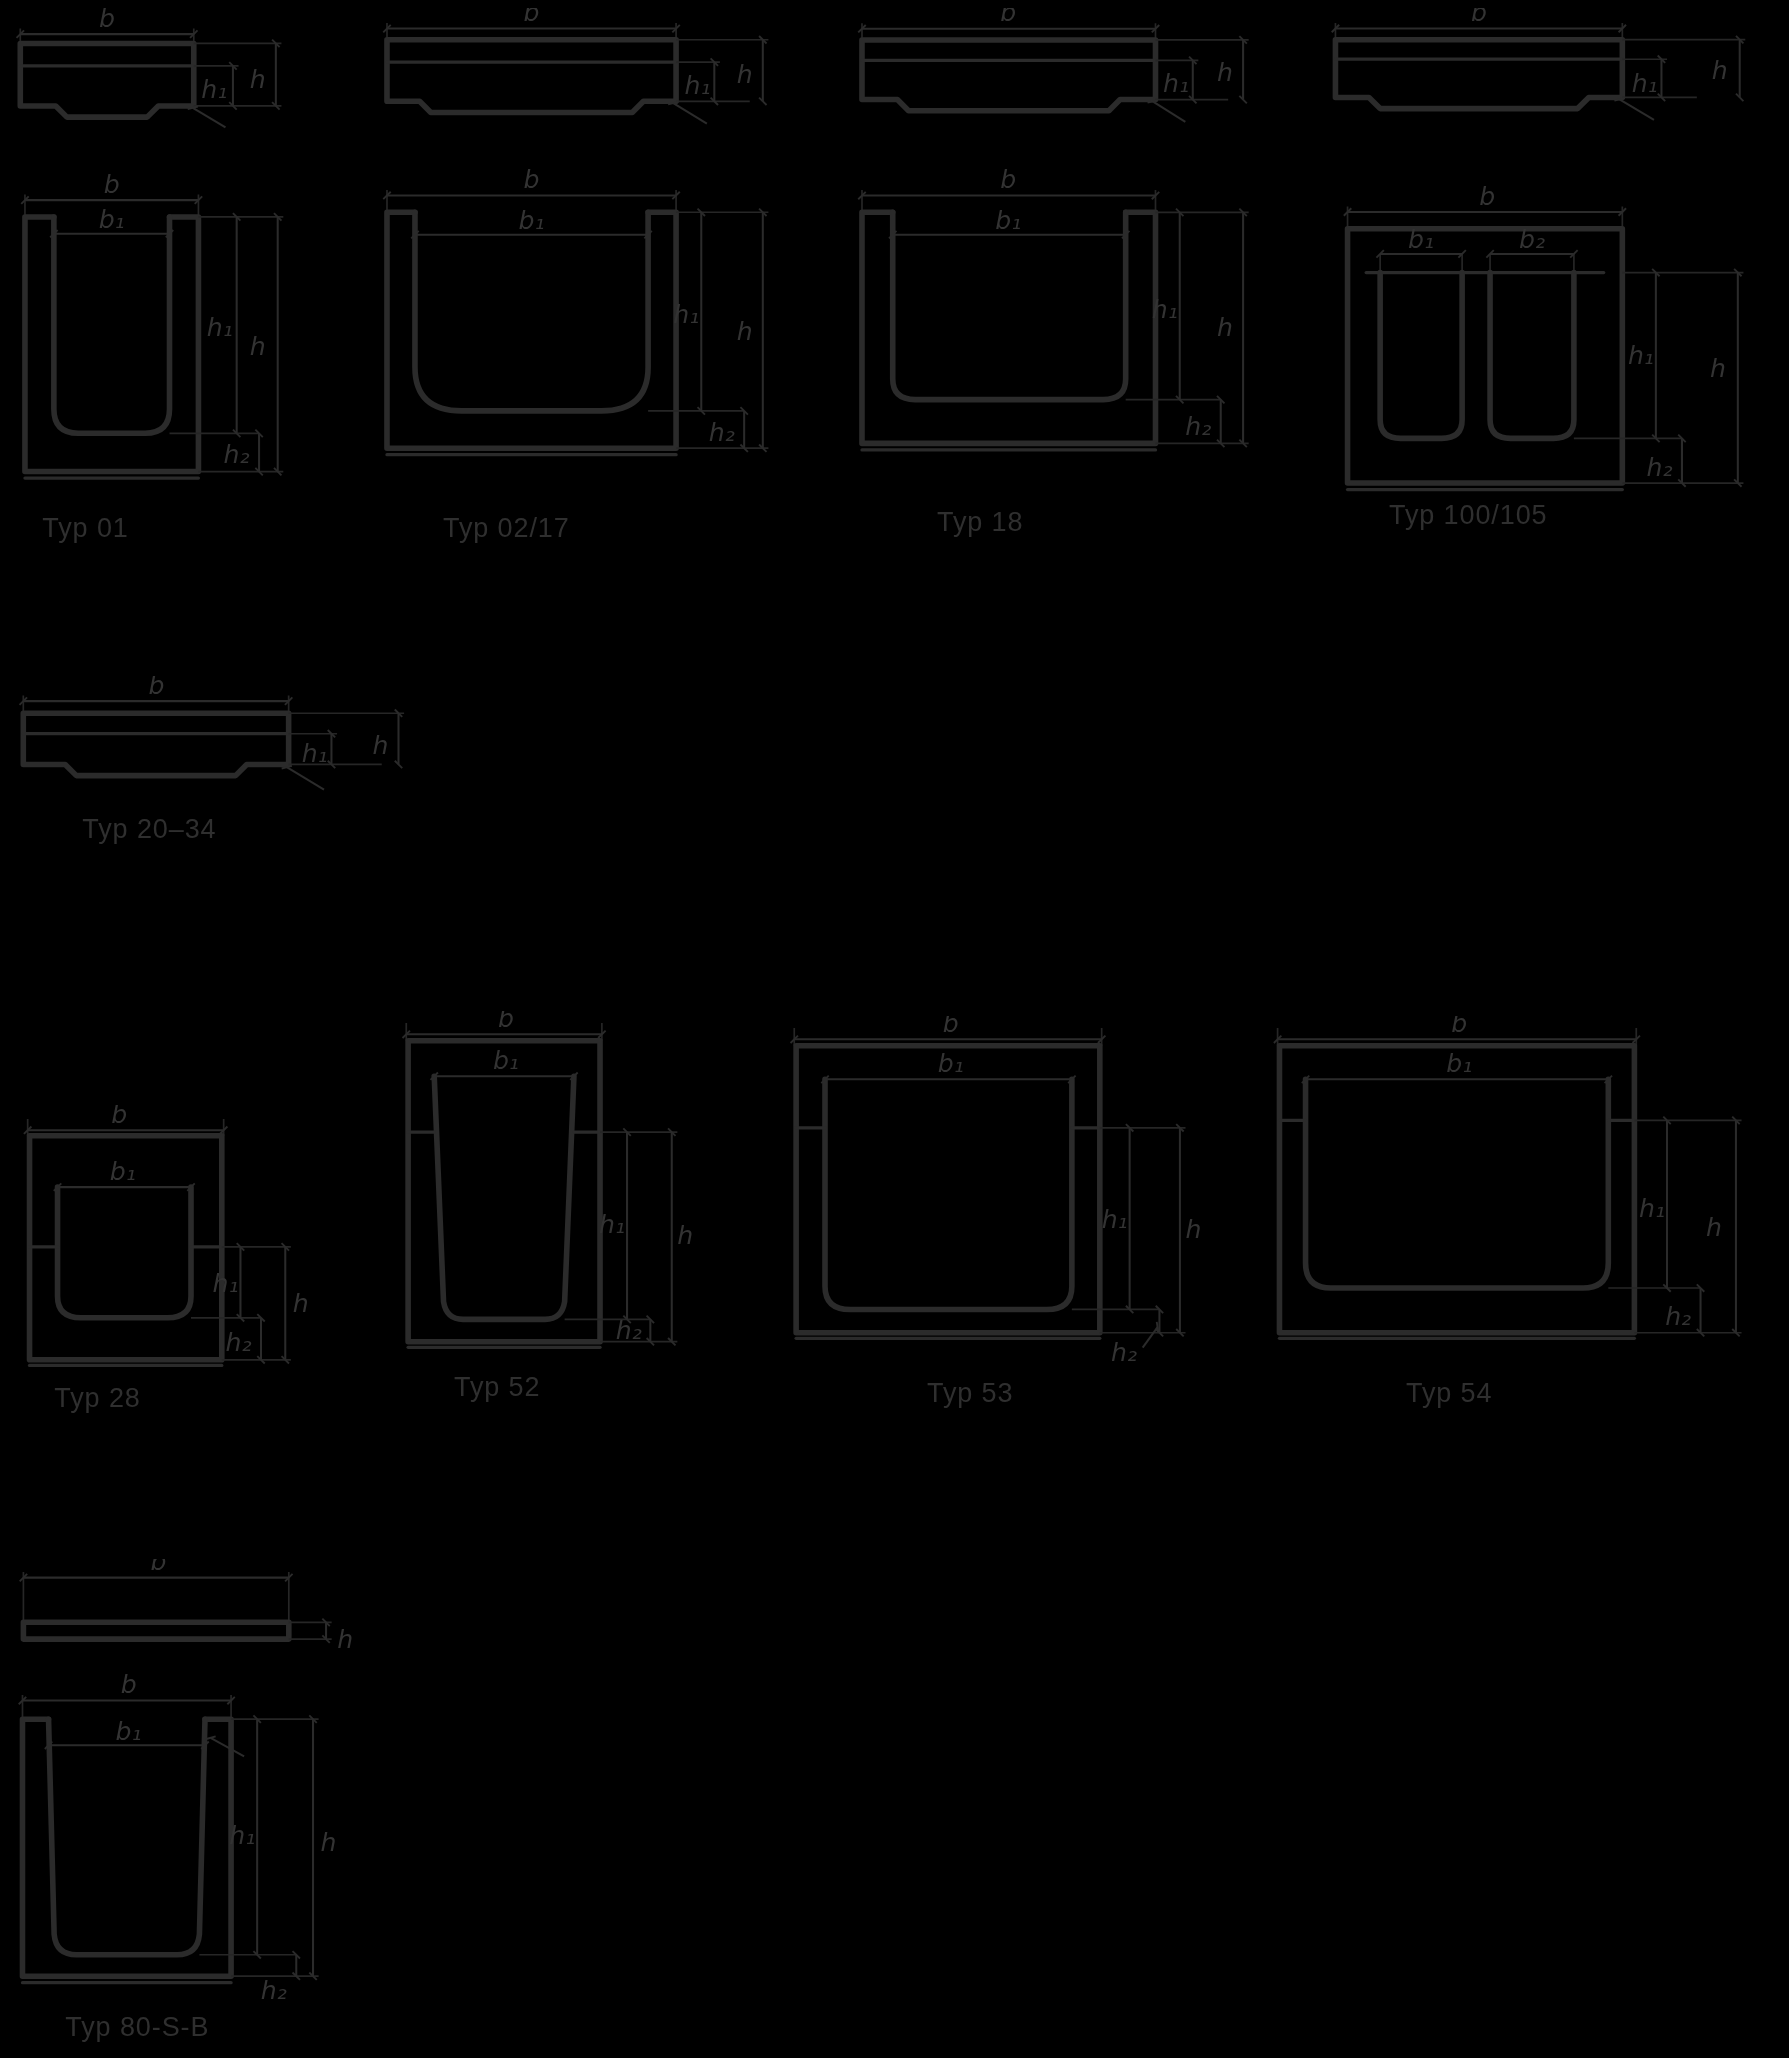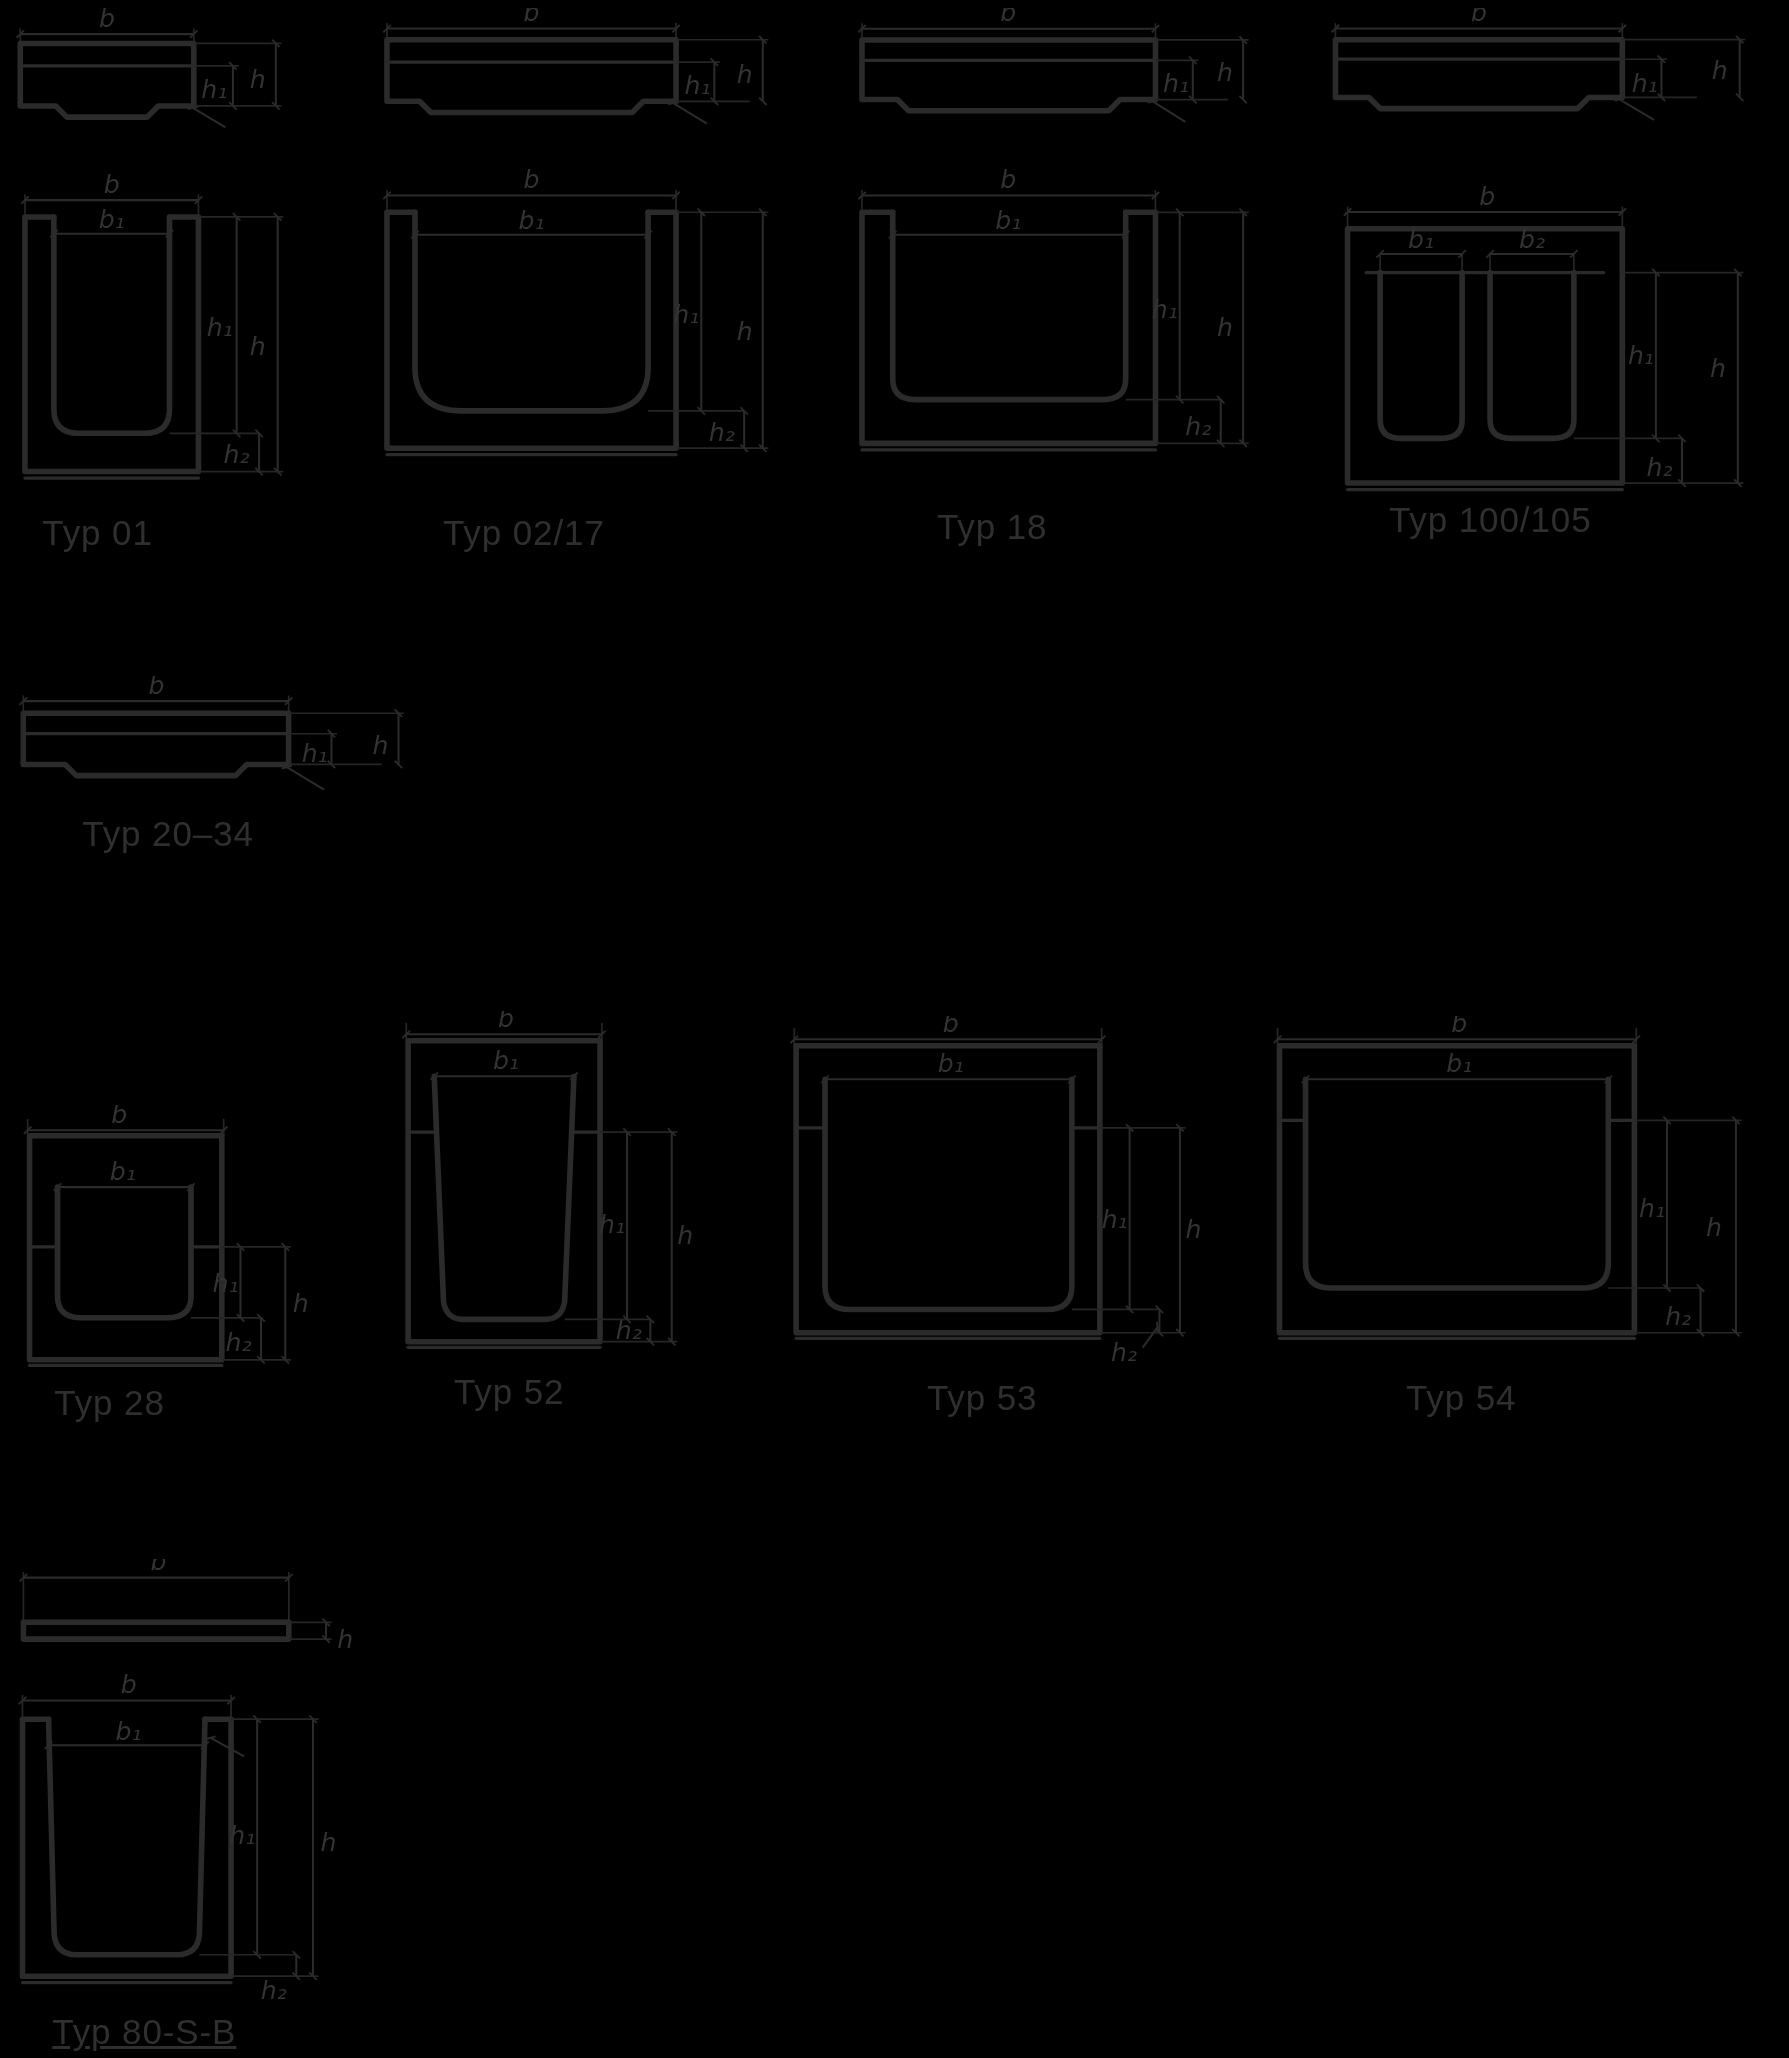--- a/index.html
+++ b/index.html
@@ -1,20 +1,20 @@
 <!DOCTYPE html>
 <html style="font-size:15px"><head>
 <meta charset="utf-8">
 <style>
   html,body{margin:0;padding:0;background:#000;}
   body{position:relative;width:1790px;height:2058px;overflow:hidden;
        font-family:"Liberation Sans",sans-serif;}
   figure.diagram{position:absolute;margin:0;}
   figure.diagram svg{display:block;}
-  .caption{position:absolute;color:#2f2f2f;font-size:35px;letter-spacing:0.9px;
+  .caption{position:absolute;color:#2f2f2f;font-size:27px;letter-spacing:0.9px;
            font-family:"Liberation Sans",sans-serif;white-space:nowrap;}
   
   .p{stroke:#2b2b2b;stroke-width:6;fill:none;stroke-linejoin:round;stroke-linecap:round;}
   .p2{stroke:#2b2b2b;stroke-width:3.5;fill:none;stroke-linecap:round;}
   
   .d{stroke:#2b2b2b;stroke-width:2.2;fill:none;}
   .e{stroke:#262626;stroke-width:1.8;fill:none;}
   
   .dl{fill:#333;font:italic 27px "DejaVu Sans","DejaVu Serif",sans-serif;}
   .mid{text-anchor:middle;}
@@ -318,15 +318,15 @@
       <path class="e" d="M238,172 H332 M204,425 H308 M238,448 H332"></path>
       <path class="d" d="M266,172 V425" marker-start="url(#tk)" marker-end="url(#tk)"></path>
       <text class="dl" x="236" y="306">h₁</text>
       <path class="d" d="M326,172 V448" marker-start="url(#tk)" marker-end="url(#tk)"></path>
       <text class="dl" x="334" y="314">h</text>
       <path class="d" d="M308,425 V448" marker-start="url(#tk)" marker-end="url(#tk)"></path>
       <text class="dl" x="270" y="472">h₂</text>
       <path class="d" d="M252,212 L216,192" marker-end="url(#tk)"></path>
     </g>
   </svg>
-  <figcaption class="caption" style="left:43px;top:453px;text-decoration:underline;">Typ 80-S-B</figcaption>
+  <figcaption class="caption" style="left:56px;top:453px;">Typ 80-S-B</figcaption>
 </figure>
 
 
 </body></html>

